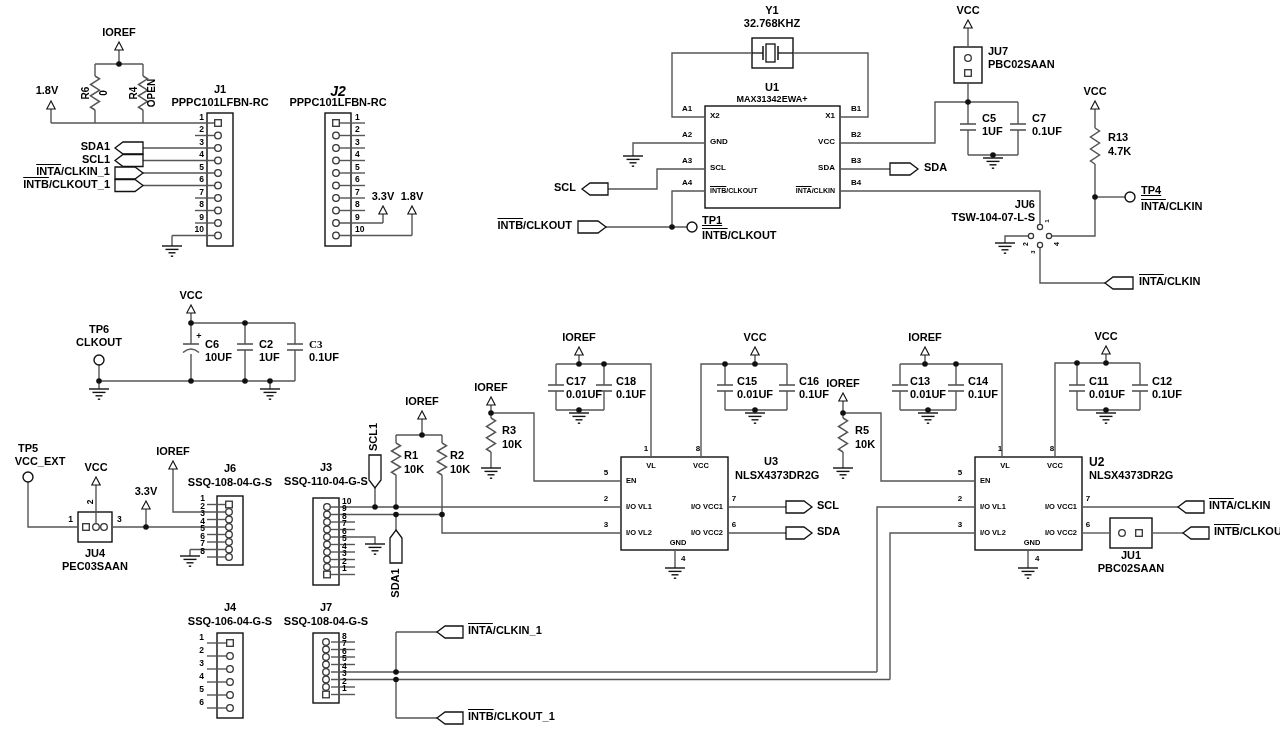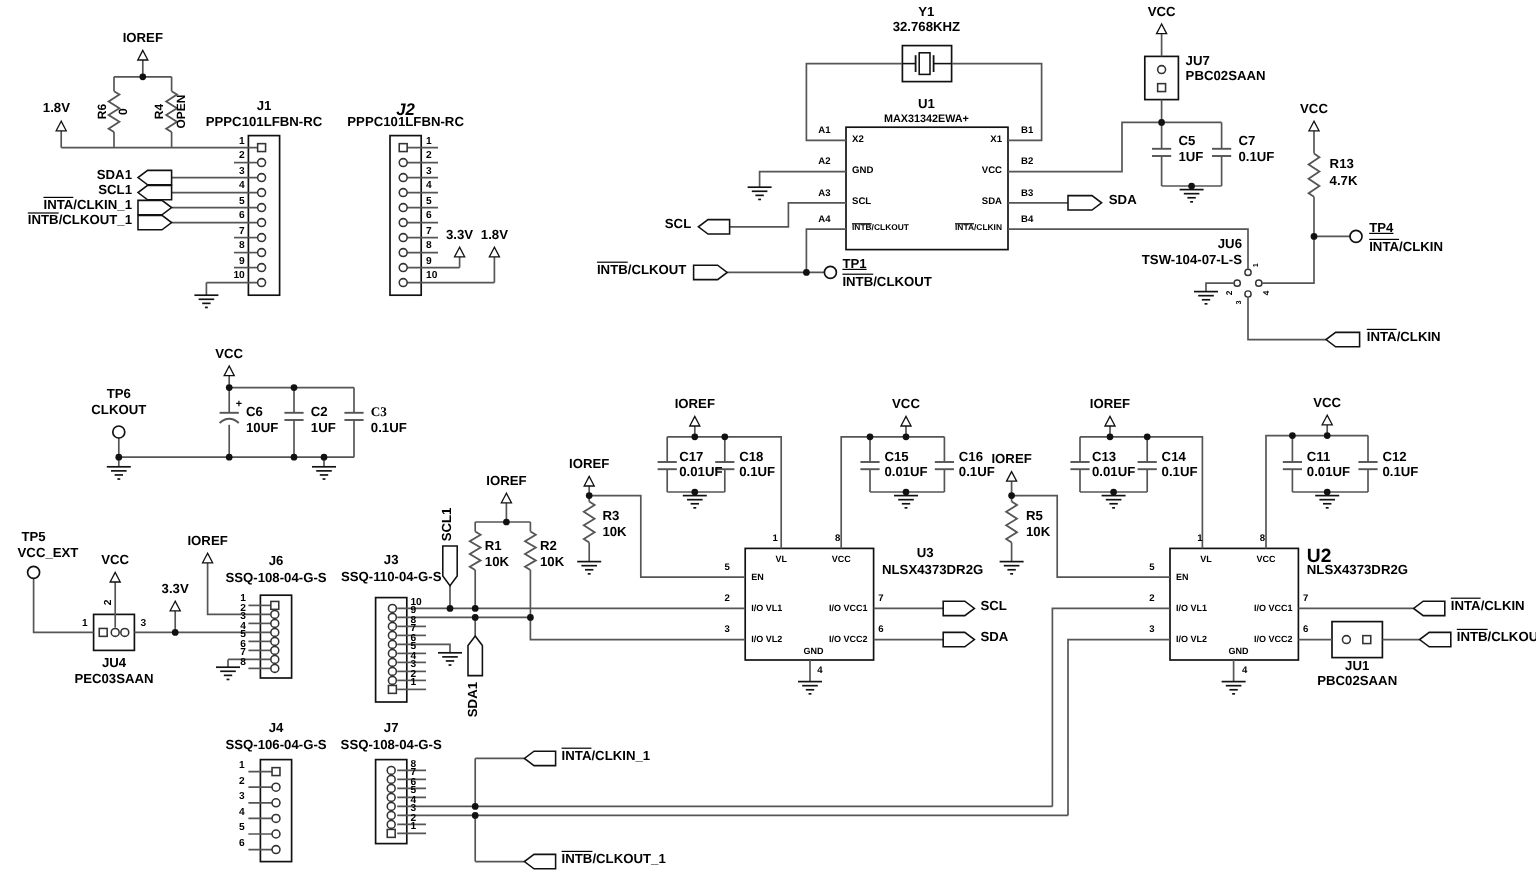--- a/index.html
+++ b/index.html
@@ -597,21 +597,21 @@
       <div class="lbl" style="font-size: 8px; top: 521px; left: 734px; transform: translateX(-50%);">6</div>
       <div class="lbl" style="font-size: 8px; top: 555px; left: 681px;">4</div>
       <div class="lbl" style="font-size: 7.5px; top: 461.5px; left: 651px; transform: translateX(-50%);">VL</div>
       <div class="lbl" style="font-size: 7.5px; top: 461.5px; left: 701px; transform: translateX(-50%);">VCC</div>
       <div class="lbl" style="font-size: 7.5px; top: 476.5px; left: 626px;">EN</div>
       <div class="lbl" style="font-size: 7.5px; top: 502.5px; left: 626px;">I/O VL1</div>
       <div class="lbl" style="font-size: 7.5px; top: 528.5px; left: 626px;">I/O VL2</div>
       <div class="lbl" style="font-size: 7.5px; top: 502.5px; right: 557px;">I/O VCC1</div>
       <div class="lbl" style="font-size: 7.5px; top: 528.5px; right: 557px;">I/O VCC2</div>
       <div class="lbl" style="font-size: 7.5px; top: 538.5px; left: 678px; transform: translateX(-50%);">GND</div>
-      <div class="lbl" style="font-size: 16px; top: 456px; left: 1089px;">U2</div>
+      <div class="lbl" style="font-size: 12px; top: 456px; left: 1089px;">U2</div>
       <div class="lbl" style="font-size: 11px; top: 470px; left: 1089px;">NLSX4373DR2G</div>
       <div class="lbl" style="font-size: 8px; top: 445px; left: 1000px; transform: translateX(-50%);">1</div>
       <div class="lbl" style="font-size: 8px; top: 445px; left: 1052px; transform: translateX(-50%);">8</div>
       <div class="lbl" style="font-size: 8px; top: 469px; left: 960px; transform: translateX(-50%);">5</div>
       <div class="lbl" style="font-size: 8px; top: 495px; left: 960px; transform: translateX(-50%);">2</div>
       <div class="lbl" style="font-size: 8px; top: 521px; left: 960px; transform: translateX(-50%);">3</div>
       <div class="lbl" style="font-size: 8px; top: 495px; left: 1088px; transform: translateX(-50%);">7</div>
       <div class="lbl" style="font-size: 8px; top: 521px; left: 1088px; transform: translateX(-50%);">6</div>
       <div class="lbl" style="font-size: 8px; top: 555px; left: 1035px;">4</div>
       <div class="lbl" style="font-size: 7.5px; top: 461.5px; left: 1005px; transform: translateX(-50%);">VL</div>

